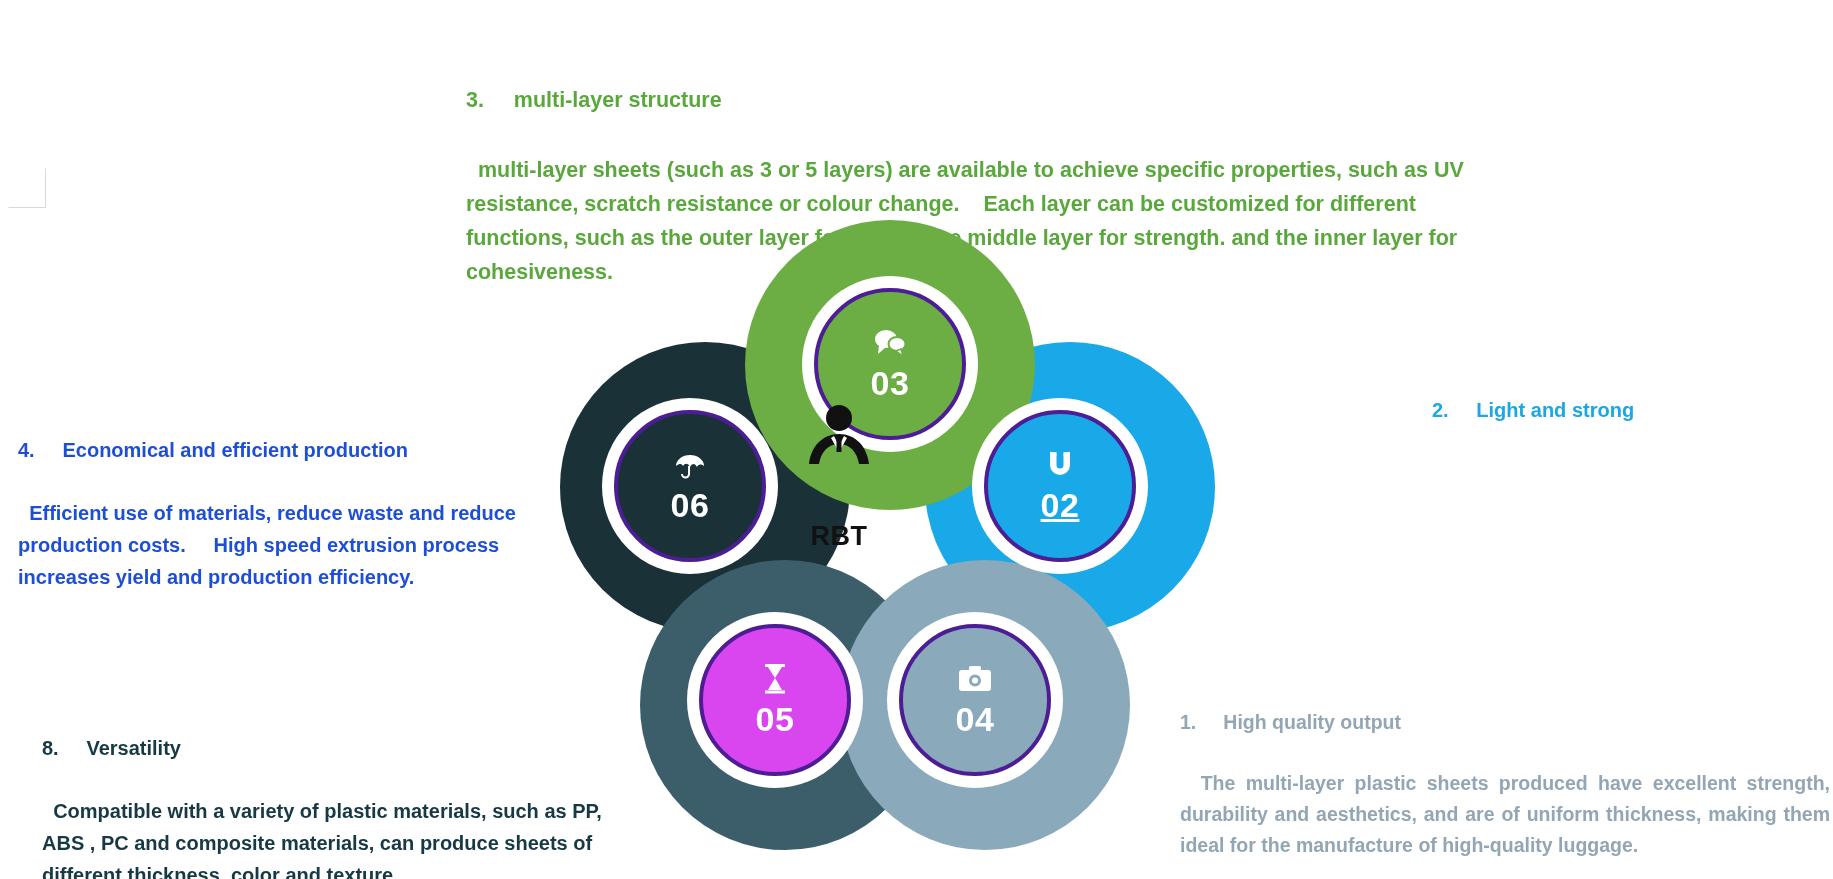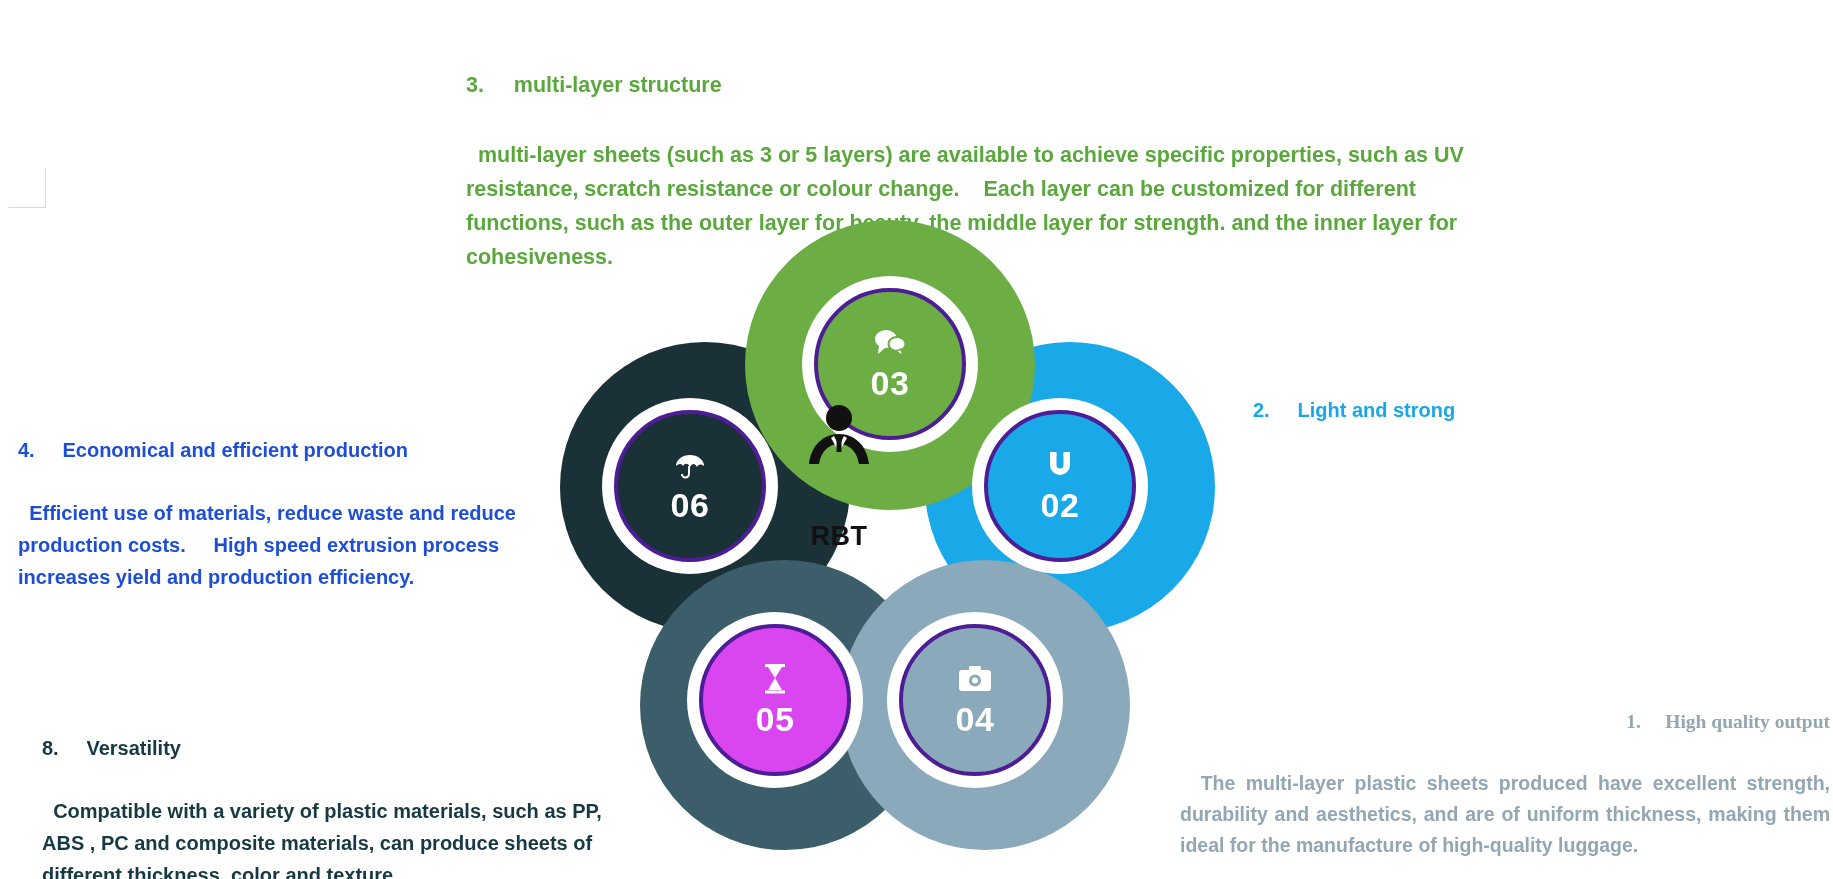--- a/index.html
+++ b/index.html
@@ -22,47 +22,47 @@
     line-height: 1.58;
     white-space: pre-wrap;
   }
   .txt .head {
     display: block;
   }
 
   
   #block-3 {
     left: 466px;
-    top: 1px;
+    top: 16px;
     width: 1020px;
     color: #5aa83c;
     font-size: 21.5px;
   }
   #block-3 .head { margin-bottom: 2px; }
 
   
   #block-2 {
     left: 1253px;
     top: 332px;
     width: 560px;
     color: #1f6fb0;
     font-size: 20px;
   }
-  #block-2 .head { color:#1aa7e8; margin-bottom:7px;}
+  #block-2 .head { color:#1aa7e8; margin-bottom:7px;text-align:center;}
 
   
   #block-1 {
     left: 1180px;
     top: 645px;
     width: 650px;
     color: #93a6b3;
     font-size: 19.5px;
     text-align: justify;
   }
-  #block-1 .head { text-align:right;font-family:Liberation Serif, serif; }
+  #block-1 .head { text-align:left; }
 
   
   #block-4 {
     left: 18px;
     top: 372px;
     width: 520px;
     color: #1d4ed8;
     font-size: 20px;
   }
 
@@ -140,21 +140,21 @@
     height: 34px;
     display:flex;
     align-items:center;
     justify-content:center;
   }
   .node .ic svg { display:block; }
 
   .node.n03 { left: 262px; top: 56px; }
   .node.n03 .inner { background:#6cae44; }
   .node.n02 { left: 432px; top: 178px; }
-  .node.n02 .inner { background:#19a8e8; }
+  .node.n02 .inner { background:#19a8e8;text-decoration:underline; }
   .node.n01 { left: 347px; top: 392px; }
   .node.n01 .inner { background:#8aa9ba; }
   .node.n05 { left: 147px; top: 392px; }
   .node.n05 .inner { background:#d946ef; }
   .node.n04 { left: 62px;  top: 178px; }
   .node.n04 .inner { background:#1b3138; }
 
   
   #center-logo {
     position: absolute;

